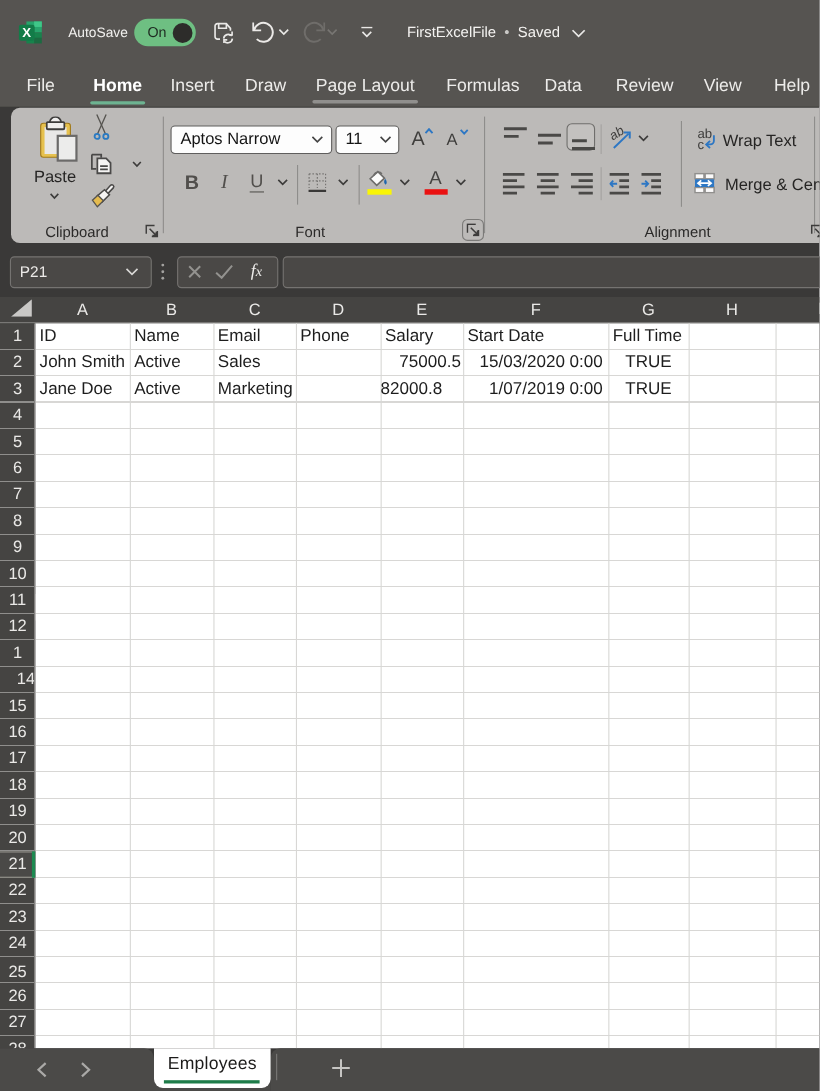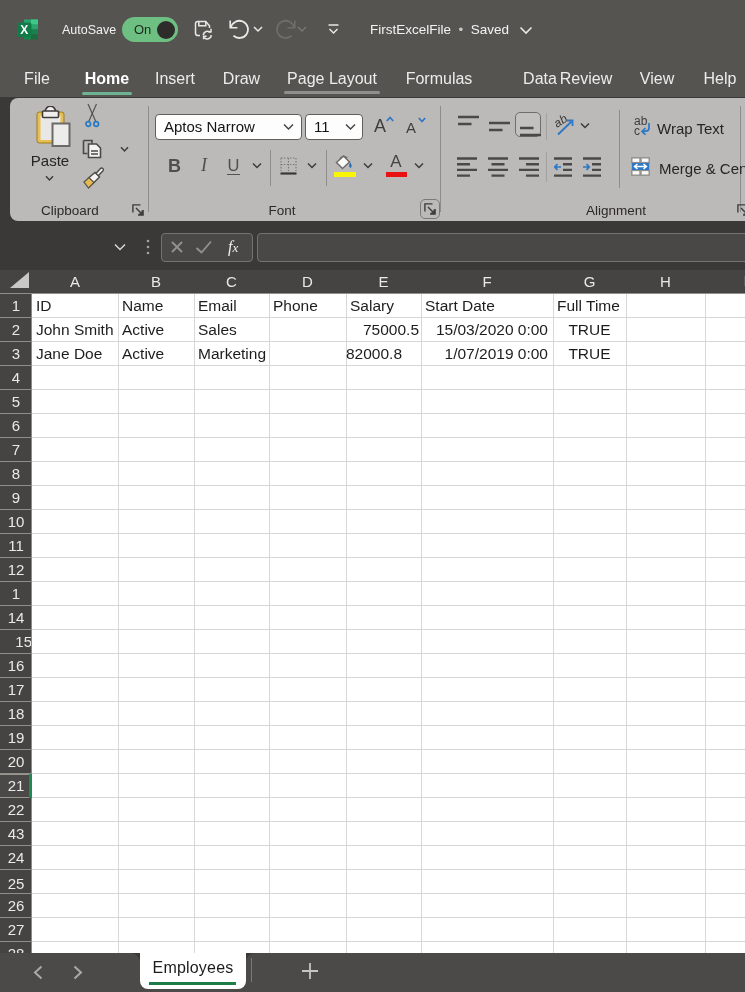--- a/index.html
+++ b/index.html
@@ -100,21 +100,21 @@
       </svg>
   </div>
   <div class="abs tb-text" id="title-text">FirstExcelFile&nbsp;&nbsp;<span style="color:#c9c8c6">•</span>&nbsp;&nbsp;Saved</div>
 
   <div class="abs menu-item" style="left:16px;width:42px;">File</div>
   <div class="abs menu-item" style="left:79px;width:56px;color:#ffffff;font-weight:bold;">Home</div>
   <div class="abs menu-item" style="left:150px;width:50px;">Insert</div>
   <div class="abs menu-item" style="left:218px;width:47px;">Draw</div>
   <div class="abs menu-item" style="left:284px;width:96px;">Page Layout</div>
   <div class="abs menu-item" style="left:403px;width:72px;">Formulas</div>
-  <div class="abs menu-item" style="left:520px;width:40px;">Data</div>
+  <div class="abs menu-item" style="left:492px;width:40px;">Data</div>
   <div class="abs menu-item" style="left:559px;width:54px;">Review</div>
   <div class="abs menu-item" style="left:637px;width:40px;">View</div>
   <div class="abs menu-item" style="left:701px;width:38px;">Help</div>
   <div class="abs" id="underline-home"></div>
   <div class="abs" id="underline-pl"></div>
 
   <div class="abs" id="ribbon"></div>
   <div class="abs" id="ribbon-content">
 
     <svg class="abs" style="left:34px;top:106px" width="38" height="42" viewBox="0 0 38 42">
@@ -279,20 +279,23 @@
         <path d="M4 9.5 h11 M6.5 7 L3.5 9.5 L6.5 12 M12.5 7 L15.5 9.5 L12.5 12" stroke="#ffffff" stroke-width="1.5" fill="none"></path>
       </svg>
       <div class="abs" style="left:659px;top:160px;font-size:15px;color:#262524;white-space:nowrap;">Merge &amp; Cen</div>
       <svg class="abs" style="left:737px;top:204px" width="12" height="12" viewBox="0 0 12 12" fill="none" stroke="#3d3c3b" stroke-width="1.4">
         <path d="M0.9 8.5 V0.9 H8.5 M11.1 6 V11.1 H6 M4 4 L10.2 10.2 M10.1 6.6 v3.5 h-3.5"></path>
       </svg>
     </div>
     <div class="abs rib-label" style="left:576px;width:80px;">Alignment</div>
   </div>
 
+  <div class="abs" id="namebox">
+      <span style="position:absolute;left:8px;top:5px;">P21</span>
+    </div>
   <div class="abs" id="fxbox"></div>
   <div class="abs" id="formulabox"></div>
   <div class="abs" id="fbar-icons">
     <svg class="abs" style="left:114px;top:243px" width="12" height="9" viewBox="0 0 12 9" fill="none" stroke="#d8d7d5" stroke-width="1.5">
         <path d="M1 1.5 l5 5 5-5"></path>
       </svg>
     <svg class="abs" style="left:145px;top:239px" width="6" height="16" viewBox="0 0 6 16" fill="#a3a2a0">
         <circle cx="3" cy="2" r="1.3"></circle>
         <circle cx="3" cy="8" r="1.3"></circle>
         <circle cx="3" cy="14" r="1.3"></circle>
@@ -347,30 +350,30 @@
     <div class="rowhead" style="position:absolute;top:72px;">4</div>
     <div class="rowhead" style="position:absolute;top:96px;">5</div>
     <div class="rowhead" style="position:absolute;top:120px;">6</div>
     <div class="rowhead" style="position:absolute;top:144px;">7</div>
     <div class="rowhead" style="position:absolute;top:168px;">8</div>
     <div class="rowhead" style="position:absolute;top:192px;">9</div>
     <div class="rowhead" style="position:absolute;top:216px;">10</div>
     <div class="rowhead" style="position:absolute;top:240px;">11</div>
     <div class="rowhead" style="position:absolute;top:264px;">12</div>
     <div class="rowhead" style="position:absolute;top:288px;">1</div>
-    <div class="rowhead" style="position:absolute;top:312px;">14</div>
-    <div class="rowhead" style="position:absolute;top:336px;text-align:right;">15</div>
+    <div class="rowhead" style="position:absolute;top:312px;text-align:right;">14</div>
+    <div class="rowhead" style="position:absolute;top:336px;">15</div>
     <div class="rowhead" style="position:absolute;top:360px;">16</div>
     <div class="rowhead" style="position:absolute;top:384px;">17</div>
     <div class="rowhead" style="position:absolute;top:408px;">18</div>
     <div class="rowhead" style="position:absolute;top:432px;">19</div>
     <div class="rowhead" style="position:absolute;top:456px;">20</div>
     <div class="rowhead" style="position:absolute;top:480px;">21</div>
     <div class="rowhead" style="position:absolute;top:504px;">22</div>
-    <div class="rowhead" style="position:absolute;top:528px;">43</div>
+    <div class="rowhead" style="position:absolute;top:528px;">23</div>
     <div class="rowhead" style="position:absolute;top:552px;">24</div>
     <div class="rowhead" style="position:absolute;top:578px;">25</div>
     <div class="rowhead" style="position:absolute;top:600px;">26</div>
     <div class="rowhead" style="position:absolute;top:624px;">27</div>
     <div class="rowhead" style="position:absolute;top:648px;">28</div>
   </div>
   <div class="abs" id="row21hl" style="left:0;top:774px;width:32px;height:24px;background:#4a4947;border-top:1px solid #97968f;border-bottom:1px solid #97968f;box-sizing:border-box;"></div>
   <div class="abs" style="left:29px;top:774px;width:3px;height:24px;background:#1d8a51;"></div>
   <div class="abs rowhead" style="left:0;top:774px;">21</div>
   <div class="abs" id="cells">

